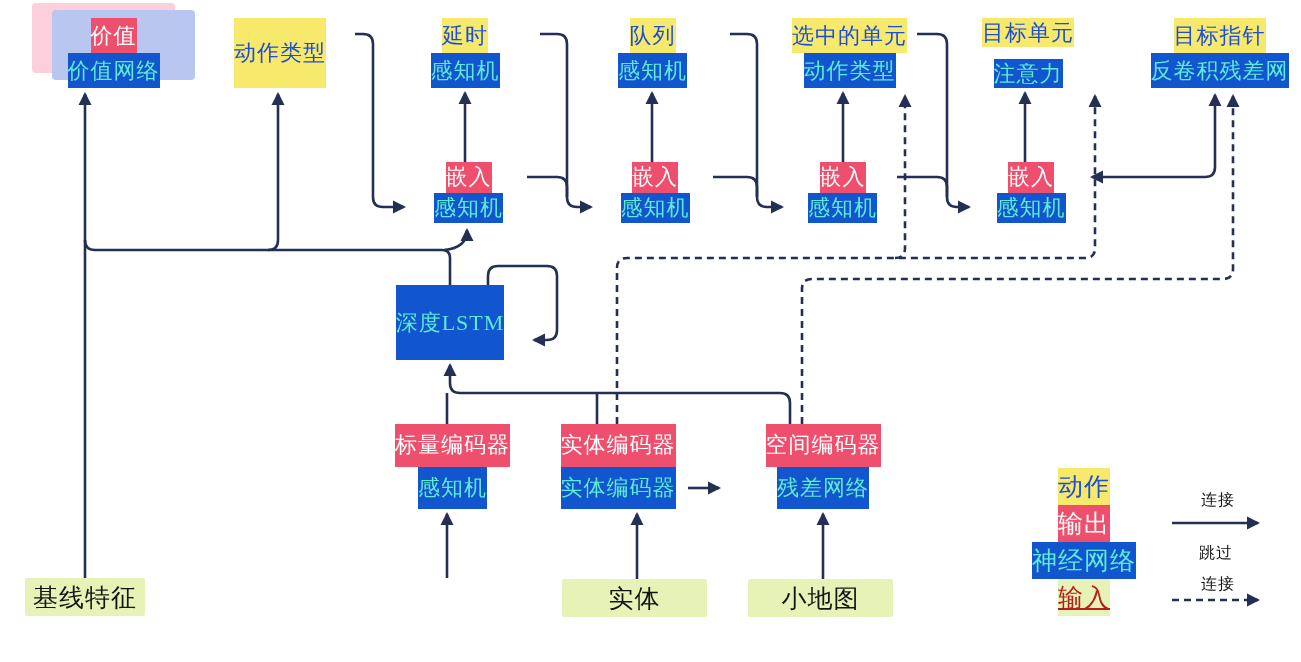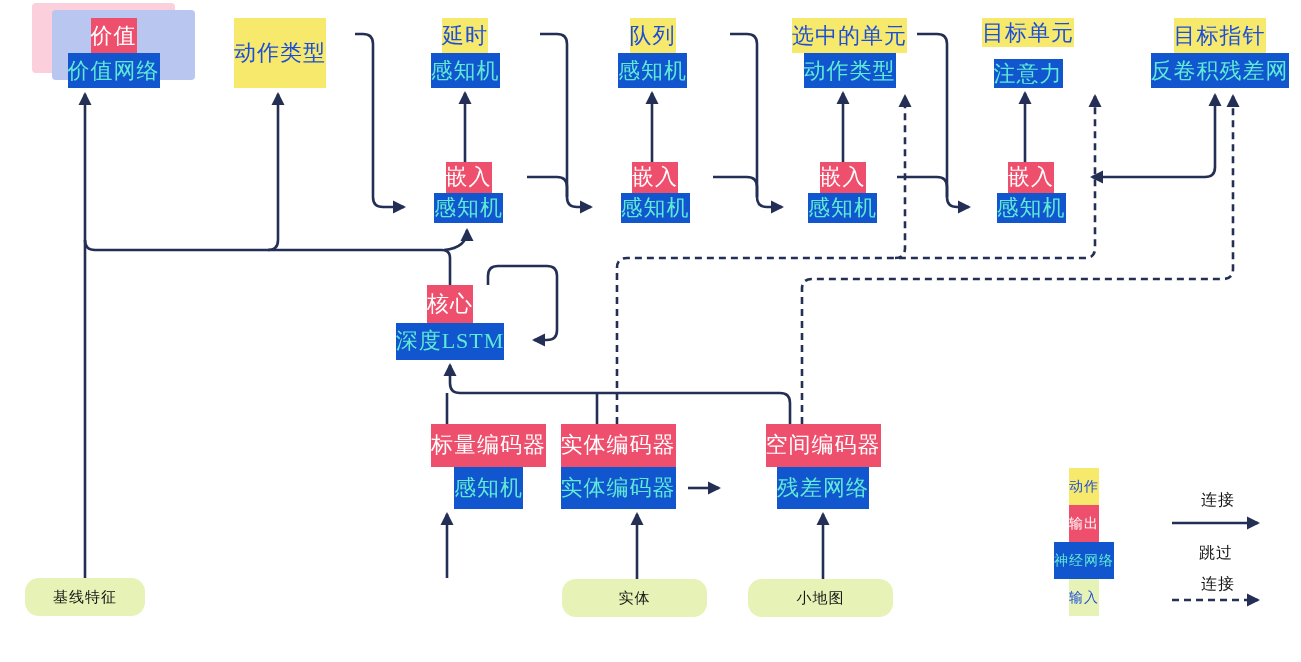--- a/index.html
+++ b/index.html
@@ -6,29 +6,29 @@
   #stage{
     position:relative;width:1301px;height:662px;background:#ffffff;overflow:hidden;
     font-family:"Liberation Serif","DejaVu Serif",serif;
   }
   .box{position:absolute;display:flex;flex-direction:column;border-radius:9px;align-items:center;}
   .half{flex:1;display:flex;align-items:center;justify-content:center;line-height:1;
         font-size:22px;white-space:nowrap;letter-spacing:1px;}
   .yellow{background:#f6e96b;color:#1d4ed8;}
   .pink{background:#ee4f6d;color:#ffffff;}
   .blue{background:#1155cf;color:#5eead4;}
-  .green{background:#e6f2b6;color:#1d4ed8;}
+  .green{background:#e6f2b6;color:#b91c1c;text-decoration:underline;}
   .shadow-pink{position:absolute;background:#fbd0dc;border-radius:4px;}
   .shadow-blue{position:absolute;background:#b9c6f0;border-radius:4px;}
   .inputbox{position:absolute;display:flex;align-items:center;justify-content:center;
-            background:#e6f2b6;color:#141414;font-size:15px;letter-spacing:1px;border-radius:14px;}
+            background:#e6f2b6;color:#141414;font-size:25px;letter-spacing:1px;border-radius:2px;}
   #wires{position:absolute;left:0;top:0;pointer-events:none;}
   .c{fill:none;stroke:#232f55;stroke-width:2.6px;}
   .d{stroke-dasharray:7 5;}
-  .legend-row{display:flex;align-items:center;justify-content:center;font-size:14px;
+  .legend-row{display:flex;align-items:center;justify-content:center;font-size:25px;
               letter-spacing:1px;height:37px;}
   .arrow-label{position:absolute;font-size:16px;color:#141414;letter-spacing:1px;
                text-align:center;white-space:nowrap;}
 </style>
 </head>
 <body>
 
 <div id="stage">
 
   <div class="shadow-pink" style="left:32px;top:3px;width:143px;height:70px;"></div>
@@ -73,25 +73,24 @@
   <div class="box" style="left:788px;top:162px;width:109px;height:61px;">
     <div class="half pink">嵌入</div>
     <div class="half blue">感知机</div>
   </div>
   <div class="box" style="left:975px;top:162px;width:112px;height:61px;">
     <div class="half pink">嵌入</div>
     <div class="half blue">感知机</div>
   </div>
 
   <div class="box" style="left:373px;top:285px;width:154px;height:75px;">
-    <div class="half pink">核心</div>
     <div class="half blue">深度LSTM</div>
   </div>
 
-  <div class="box" style="left:372px;top:424px;width:161px;height:85px;margin-left:36px;">
+  <div class="box" style="left:372px;top:424px;width:161px;height:85px;">
     <div class="half pink">标量编码器</div>
     <div class="half blue">感知机</div>
   </div>
   <div class="box" style="left:548px;top:424px;width:140px;height:85px;">
     <div class="half pink">实体编码器</div>
     <div class="half blue">实体编码器</div>
   </div>
   <div class="box" style="left:723px;top:424px;width:144px;height:85px;padding-left:28px;">
     <div class="half pink">空间编码器</div>
     <div class="half blue">残差网络</div>

